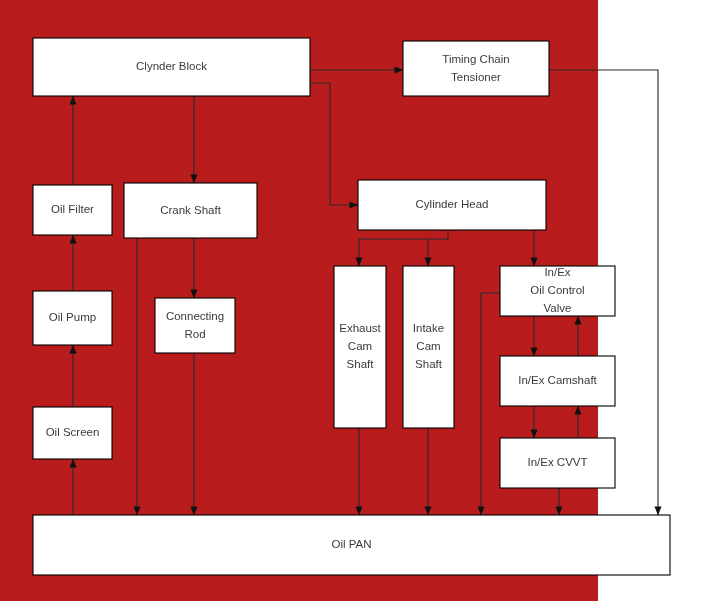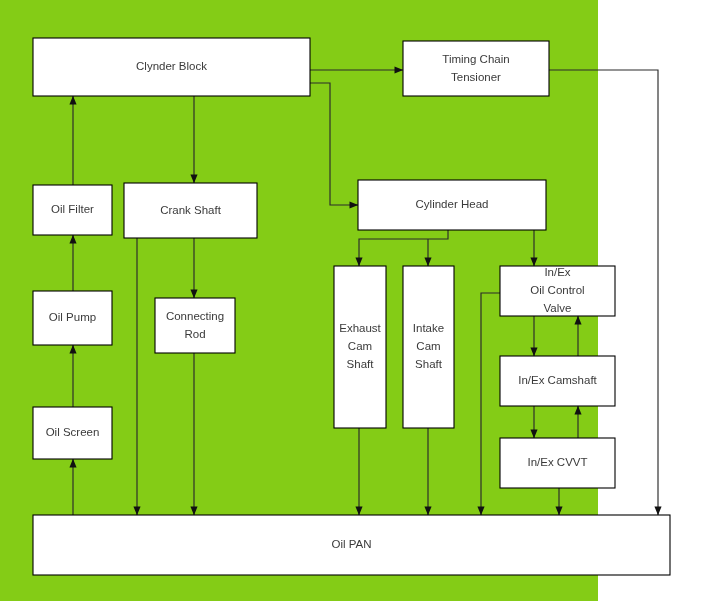--- a/index.html
+++ b/index.html
@@ -11,21 +11,21 @@
   body {
     width: 701px;
     height: 601px;
     overflow: hidden;
     font-family: "Liberation Sans", sans-serif;
   }
   #diagram-canvas {
     position: relative;
     width: 598px;
     height: 601px;
-    background: #84cc16;
+    background: #b91c1c;
   }
   svg.flow {
     position: absolute;
     left: 0;
     top: 0;
     width: 701px;
     height: 601px;
     display: block;
   }
   .node-rect {

